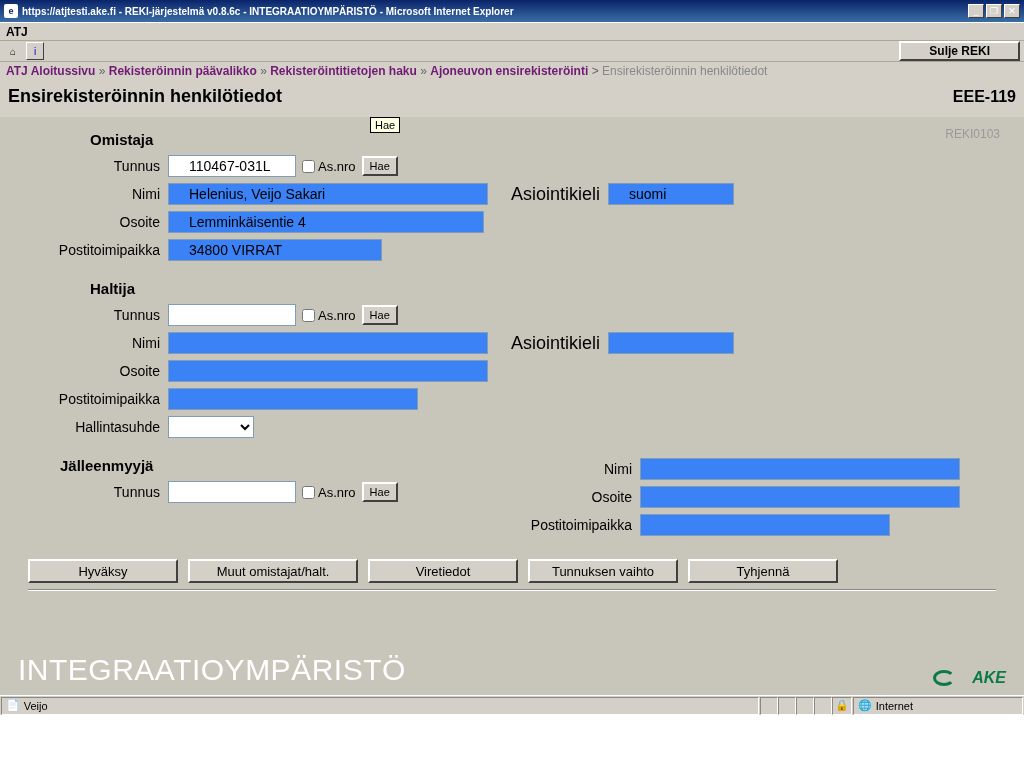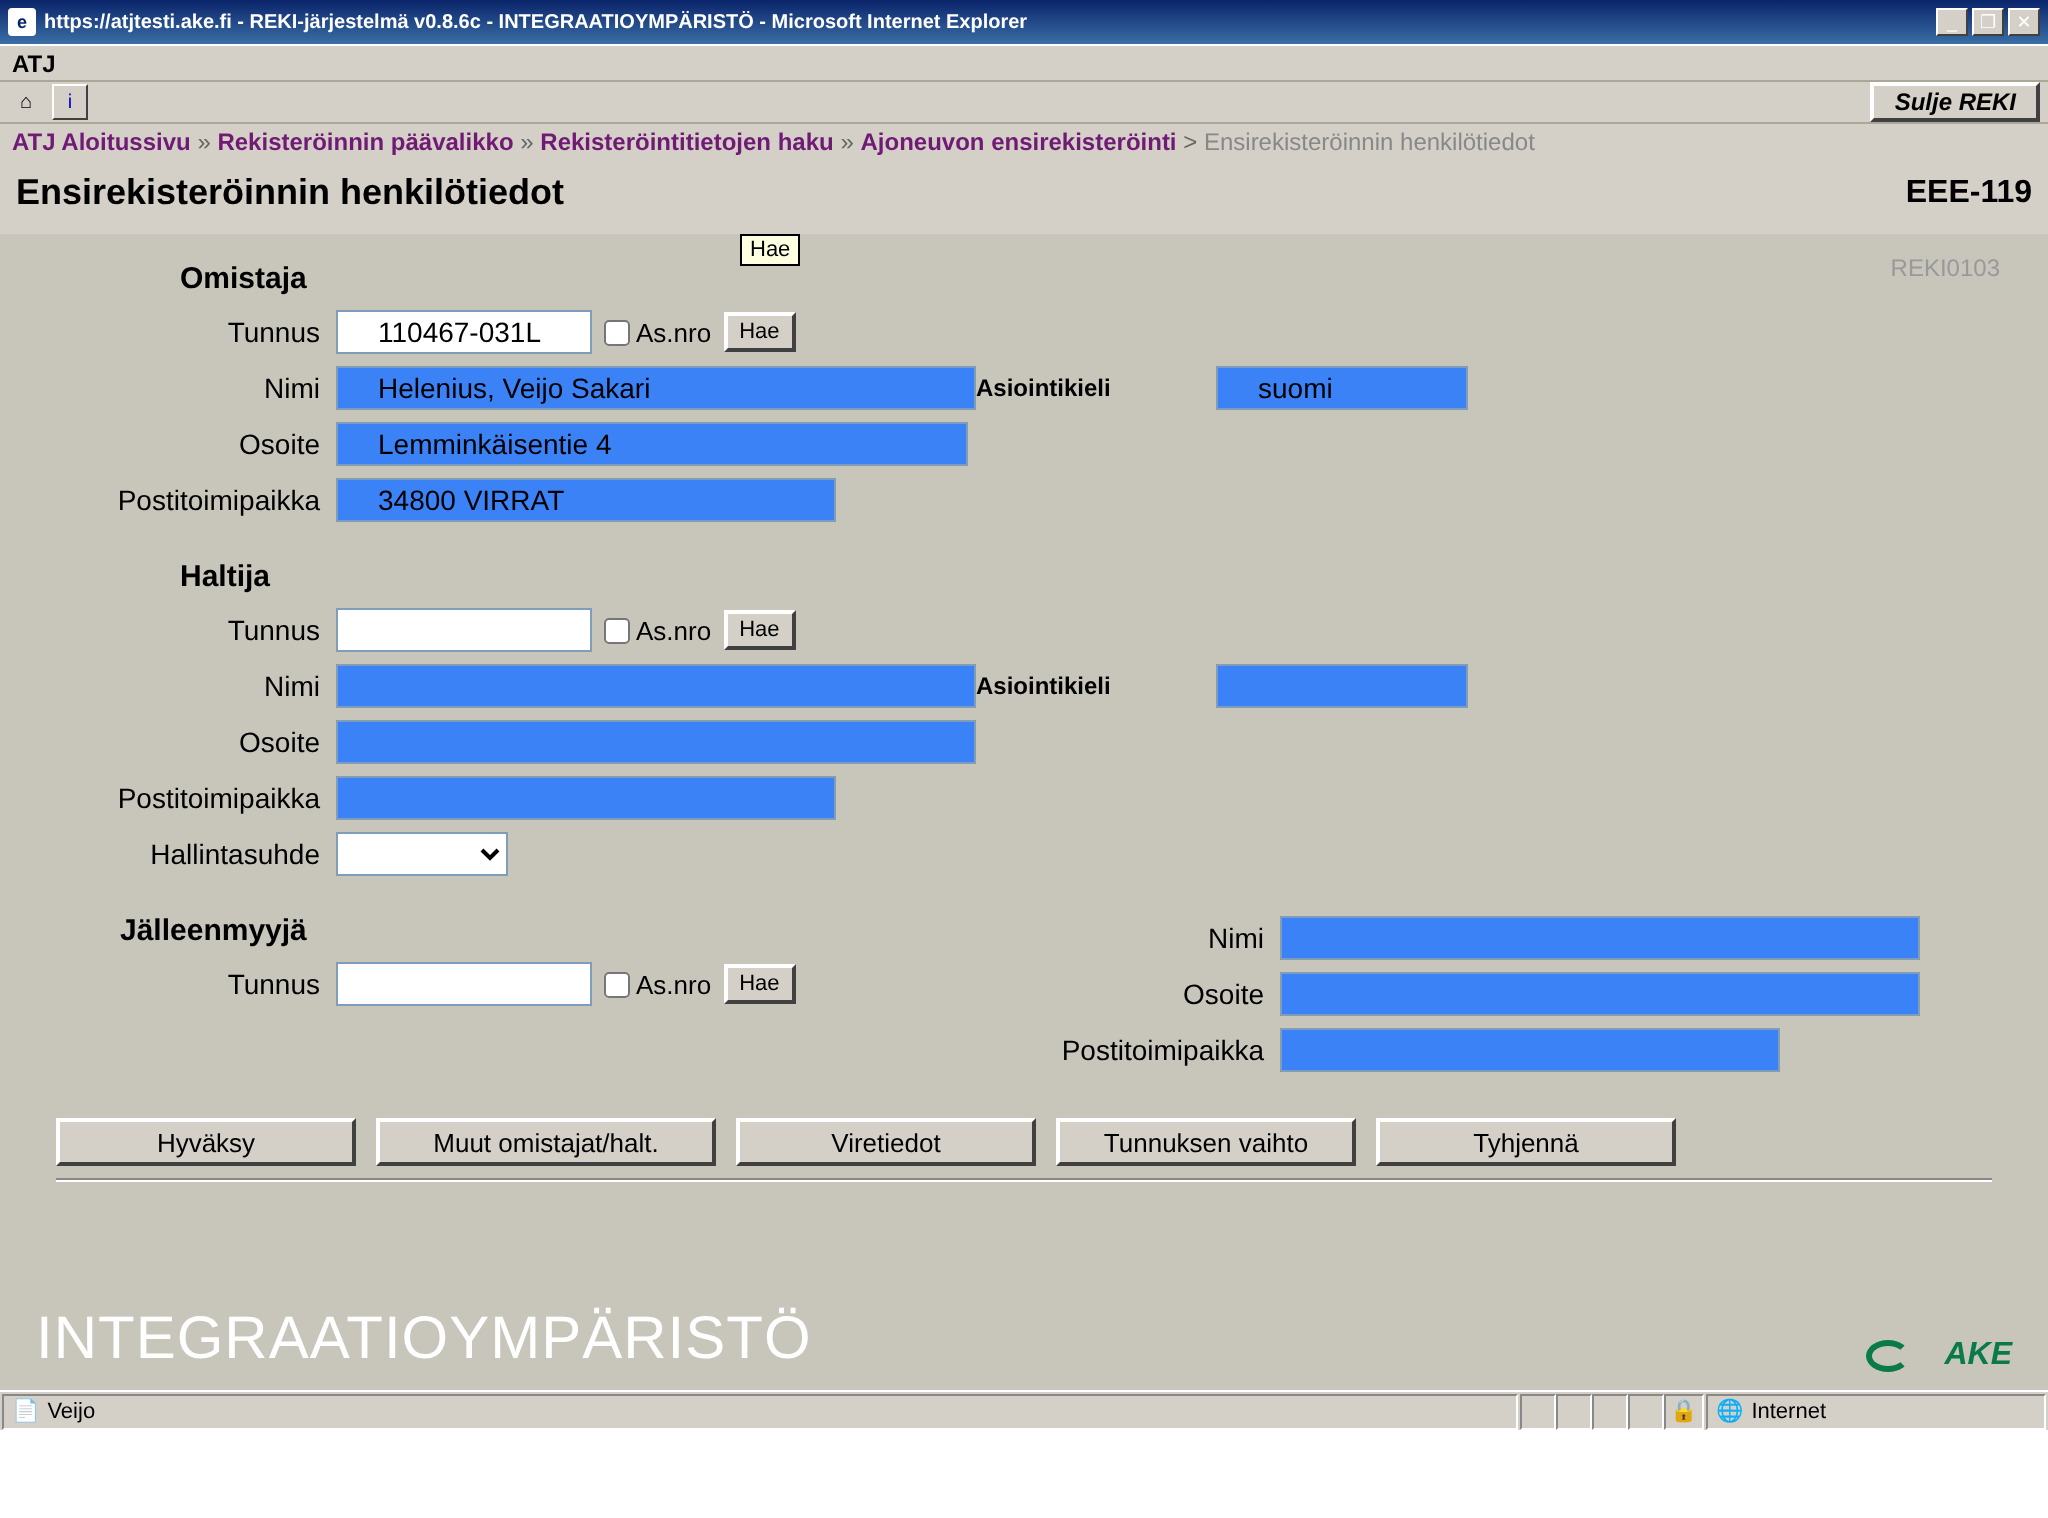--- a/index.html
+++ b/index.html
@@ -5,35 +5,35 @@
   * { box-sizing: border-box; margin: 0; padding: 0; }
   html, body { width: 1024px; height: 759px; overflow: hidden; font-family: Tahoma, Arial, sans-serif; font-size: 11px; background: #fff; }
   .titlebar { height: 22px; background: linear-gradient(#0a246a,#3a6ea5); color: #fff; display: flex; align-items: center; padding: 0 4px; }
   .titlebar .icon { width: 14px; height: 14px; background: #fff; margin-right: 4px; display: inline-flex; align-items: center; justify-content: center; color: #0a246a; font-size: 9px; font-weight: bold; border-radius: 2px; }
   .titlebar .title { flex: 1; font-weight: bold; font-size: 10px; }
   .winbtns { display: flex; gap: 2px; }
   .winbtn { width: 16px; height: 14px; background: #d4d0c8; border: 1px solid #fff; border-right-color: #404040; border-bottom-color: #404040; display: flex; align-items: center; justify-content: center; font-size: 9px; cursor: default; }
   .appbar { height: 18px; background: #d4d0c8; border-top: 1px solid #fff; display: flex; align-items: center; padding: 0 6px; font-size: 12px; }
   .toolbar { height: 22px; background: #d4d0c8; border-top: 1px solid #aca899; border-bottom: 1px solid #aca899; display: flex; align-items: center; padding: 0 4px; gap: 4px; }
   .tbtn { width: 18px; height: 18px; border: 1px solid #d4d0c8; display: flex; align-items: center; justify-content: center; font-size: 10px; cursor: pointer; }
-  .suljebtn { margin-left: auto; height: 20px; padding: 0 10px; background: #d4d0c8; border: 2px solid; border-color: #fff #404040 #404040 #fff; font-size: 12px; font-weight: bold; cursor: pointer; font-style: italic; }
+  .suljebtn { margin-left: auto; height: 20px; padding: 0 28px; background: #d4d0c8; border: 2px solid; border-color: #fff #404040 #404040 #fff; font-size: 12px; font-weight: bold; cursor: pointer; }
   .crumbs { height: 20px; background: #d4d0c8; padding: 2px 6px; font-size: 12px; }
   .crumbs a { color: #701a75; font-weight: bold; text-decoration: none; }
   .crumbs .sep { color: #666; }
   .crumbs .cur { color: #888; }
   .pageheader { background: #d4d0c8; padding: 4px 8px 10px; display: flex; align-items: center; }
   .pageheader h1 { font-size: 18px; font-weight: bold; flex: 1; }
   .pageheader .pid { font-size: 16px; font-weight: bold; }
   .content { background: #c8c5bb; height: 578px; padding: 14px 20px 0; position: relative; }
   .formcode { position: absolute; top: 10px; right: 24px; color: #999; font-size: 12px; }
   .section { margin-bottom: 18px; }
   .sechdr { font-size: 15px; font-weight: bold; margin-left: 70px; margin-bottom: 6px; }
   .row { display: flex; align-items: center; margin-bottom: 4px; height: 24px; }
   .lbl { width: 148px; text-align: right; padding-right: 8px; font-size: 14px; }
-  .lbl2 { width: 120px; text-align: left; padding-right: 8px; font-size: 12px; font-weight: bold; }
+  .lbl2 { width: 120px; text-align: right; padding-right: 8px; font-size: 18px; }
   input[type=text], .ro { height: 22px; border: 1px solid #7f9db9; background: #fff; padding: 2px 20px; font-size: 14px; font-family: inherit; }
   .ro { background: #3b82f6; color: #000; display: inline-flex; align-items: center; }
   .ckwrap { display: inline-flex; align-items: center; margin: 0 6px; font-size: 13px; gap: 3px; }
   .hae { height: 20px; padding: 0 6px; background: #d4d0c8; border: 2px solid; border-color: #fff #404040 #404040 #fff; font-size: 11px; cursor: pointer; }
   .tooltip { position: absolute; background: #ffffe1; border: 1px solid #000; padding: 1px 4px; font-size: 11px; z-index: 10; }
   select { height: 22px; border: 1px solid #7f9db9; background: #fff; font-family: inherit; font-size: 13px; }
   .btnrow { display: flex; gap: 10px; margin: 12px 8px 6px; }
   .bigbtn { flex: none; width: 150px; height: 24px; background: #d4d0c8; border: 2px solid; border-color: #fff #404040 #404040 #fff; font-size: 13px; cursor: pointer; }
   .hr { border-top: 1px solid #888; border-bottom: 1px solid #fff; margin: 0 8px; }
   .footer { position: absolute; bottom: 8px; left: 18px; right: 18px; display: flex; align-items: flex-end; }
@@ -106,21 +106,21 @@
       <div class="ro" style="width:320px">Helenius, Veijo Sakari</div>
       <div class="lbl2">Asiointikieli</div>
       <div class="ro" style="width:126px">suomi</div>
     </div>
     <div class="row">
       <div class="lbl">Osoite</div>
       <div class="ro" style="width:316px">Lemminkäisentie 4</div>
     </div>
     <div class="row">
       <div class="lbl">Postitoimipaikka</div>
-      <div class="ro" style="width:250px">34800 VIRRAT</div>
+      <div class="ro" style="width:214px">34800 VIRRAT</div>
     </div>
   </div>
 
   <div class="section">
     <div class="sechdr">Haltija</div>
     <div class="row">
       <div class="lbl">Tunnus</div>
       <input type="text" style="width: 128px;" value="">
       <label class="ckwrap">
         <input type="checkbox" style="">

